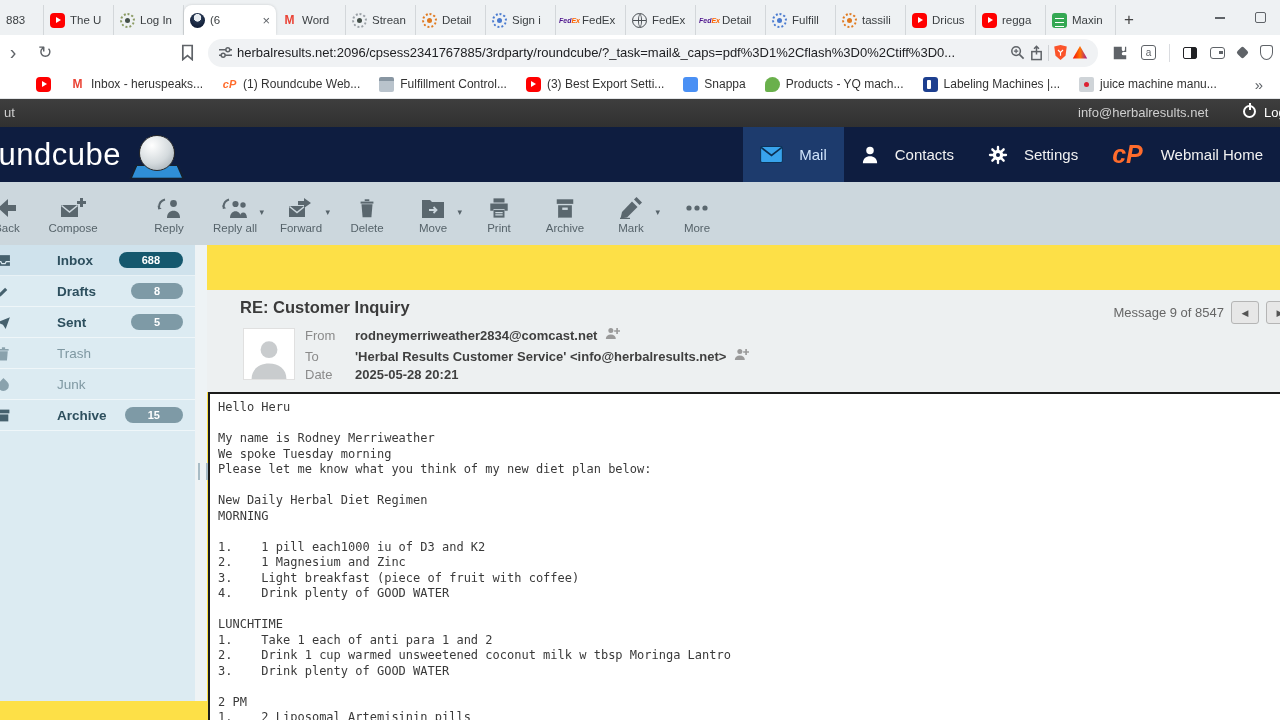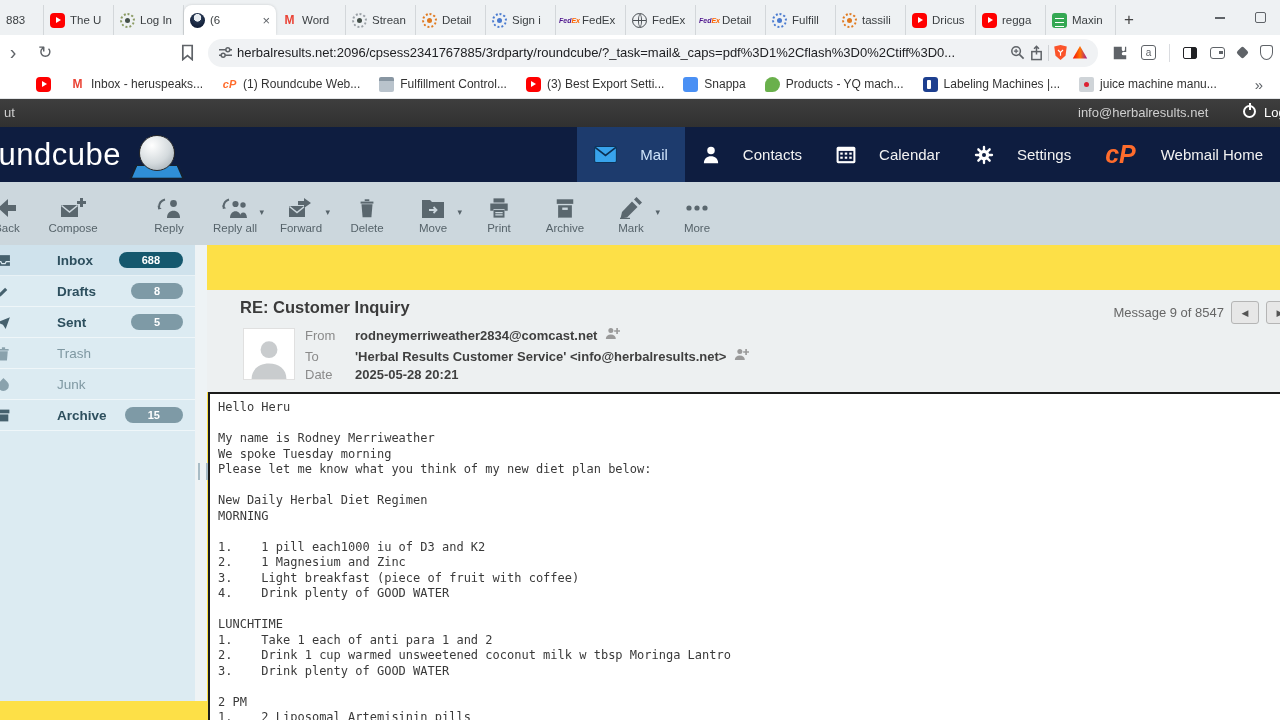--- a/index.html
+++ b/index.html
@@ -83,21 +83,21 @@
   .cp-logout{position:absolute;left:1264px;top:6px;color:#fff;white-space:nowrap;}
 
   
   .rcheader{position:absolute;left:0;top:127px;width:1280px;height:55px;background:#0e1d40;display:flex;align-items:center;}
   .rclogo{display:flex;align-items:center;margin-left:-30px;}
   .rclogo-text{color:#fff;font-size:31px;font-weight:500;letter-spacing:.5px;}
   .cube{position:relative;width:56px;height:50px;margin-left:8px;margin-top:10px;}
   .cube-base{position:absolute;left:4px;top:24px;width:44px;height:20px;background:#2f8fd6;border:2px solid #14202e;transform:perspective(70px) rotateX(54deg);border-radius:2px;}
   .cube-ball{position:absolute;left:10px;top:0;width:34px;height:34px;border-radius:50%;background:radial-gradient(circle at 35% 28%,#ffffff,#d4dadd 55%,#97a1a8);border:1px solid #2a2a2a;}
   .rcnav{margin-left:auto;display:flex;align-items:stretch;height:55px;}
-  .rcnav-item{display:flex;align-items:center;gap:23px;padding:0 17px;color:#f2f2f2;font-size:15px;white-space:nowrap;}
+  .rcnav-item{display:flex;align-items:center;gap:16px;padding:0 17px;color:#f2f2f2;font-size:15px;white-space:nowrap;}
   .rcnav-item.active{background:#1d3b6d;color:#cfe4fb;}
   .cp-logo{color:#ff6c2c;font-weight:bold;font-style:italic;font-size:25px;margin-right:2px;}
 
   
   .toolbar{position:absolute;left:0;top:182px;width:1280px;height:63px;background:#ccd7dd;display:flex;align-items:center;}
   .tbtn{flex:none;width:66px;display:flex;flex-direction:column;align-items:center;gap:3px;color:#56636a;font-size:11.5px;position:relative;}
   .tbtn .icw{height:26px;display:flex;align-items:flex-end;justify-content:center;}
   .tbtn.back{margin-left:-26px;}
   .tbtn.reply{margin-left:30px;}
   .tb-caret{position:absolute;right:4px;top:14px;font-size:9px;color:#56636a;}
@@ -346,35 +346,20 @@
             <path d="M1 1.5L12 10 23 1.5" fill="none" stroke="#0c2f52" stroke-width="1.8"></path>
           </svg>
         <span>Mail</span>
       </div>
       <div class="rcnav-item">
         <svg width="18" height="19" viewBox="0 0 24 25" fill="#fff">
             <circle cx="12" cy="7" r="5"></circle>
             <path d="M2.5 24c0-6 4.2-9.2 9.5-9.2s9.5 3.2 9.5 9.2z"></path>
           </svg>
         <span>Contacts</span>
-      </div>
-      <div class="rcnav-item">
-        <svg width="20" height="18" viewBox="0 0 24 22">
-            <rect x="0.5" y="1" width="23" height="20" rx="2" fill="#fff"></rect>
-            <rect x="3" y="6" width="18" height="12.5" fill="#0e1d40"></rect>
-            <g fill="#fff">
-              <rect x="5" y="8" width="3" height="2.6"></rect>
-              <rect x="10.5" y="8" width="3" height="2.6"></rect>
-              <rect x="16" y="8" width="3" height="2.6"></rect>
-              <rect x="5" y="13" width="3" height="2.6"></rect>
-              <rect x="10.5" y="13" width="3" height="2.6"></rect>
-              <rect x="16" y="13" width="3" height="2.6"></rect>
-            </g>
-          </svg>
-        <span>Calendar</span>
       </div>
       <div class="rcnav-item">
         <svg width="20" height="20" viewBox="0 0 24 24">
             <g fill="#fff">
               <rect x="10.6" y="1" width="2.8" height="22" rx="1.4"></rect>
               <rect x="10.6" y="1" width="2.8" height="22" rx="1.4" transform="rotate(45 12 12)"></rect>
               <rect x="10.6" y="1" width="2.8" height="22" rx="1.4" transform="rotate(90 12 12)"></rect>
               <rect x="10.6" y="1" width="2.8" height="22" rx="1.4" transform="rotate(135 12 12)"></rect>
               <circle cx="12" cy="12" r="6.2"></circle>
             </g>

